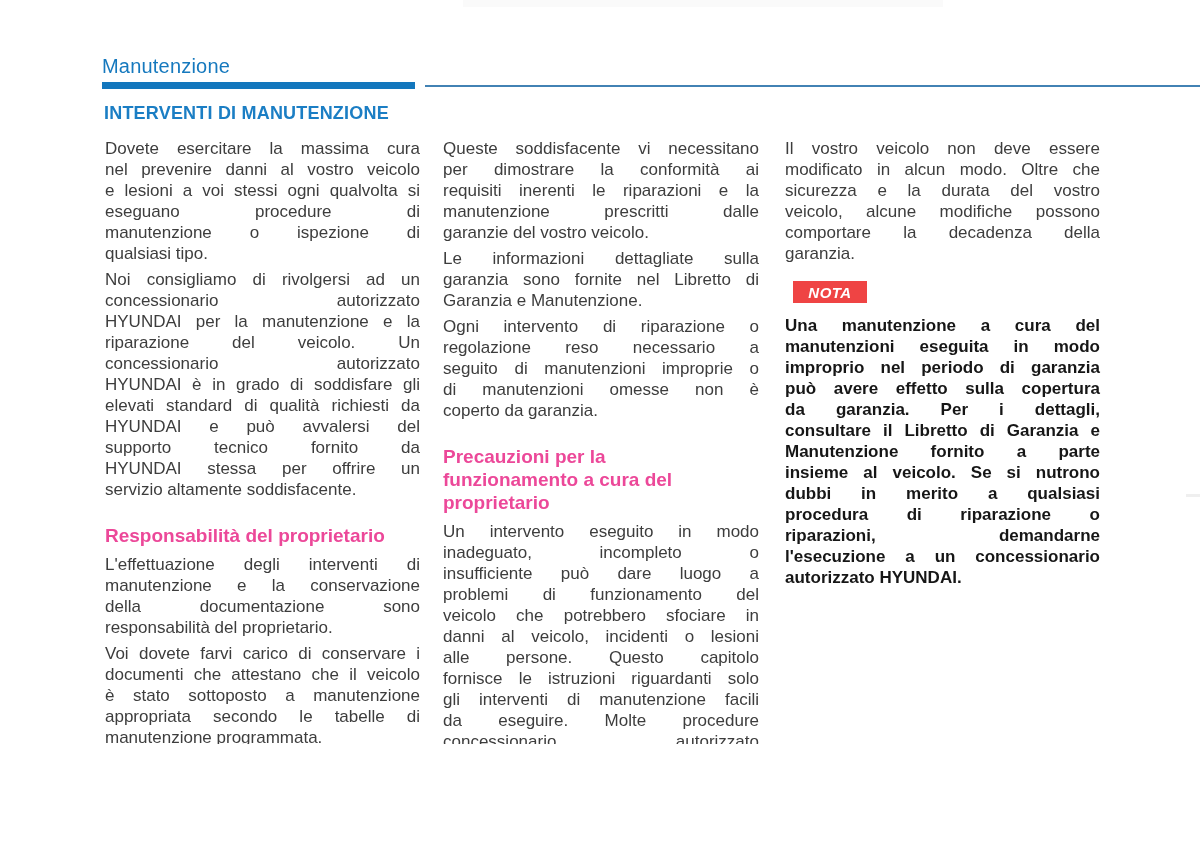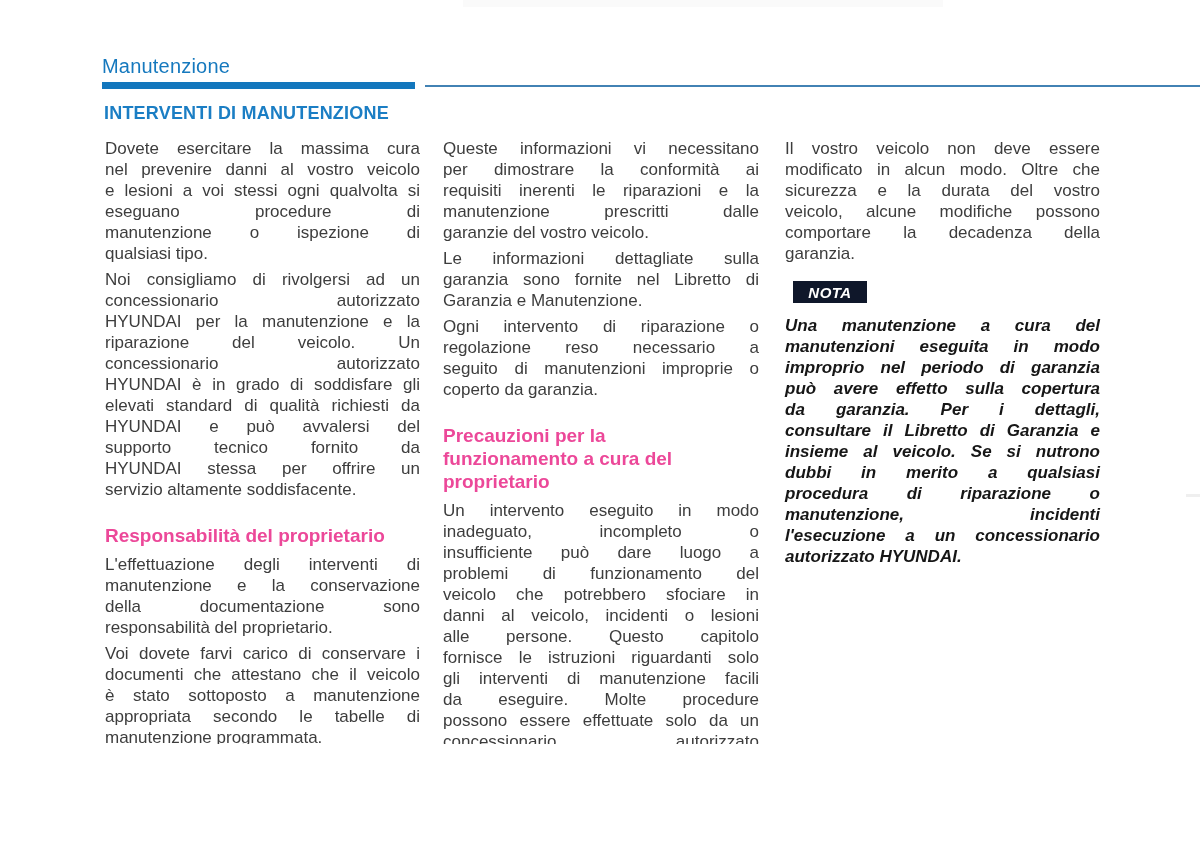--- a/index.html
+++ b/index.html
@@ -14,24 +14,24 @@
   .doc-title{position:absolute;left:104px;top:103px;font-size:18px;font-weight:bold;
         color:#1b7ec4;letter-spacing:0.2px;white-space:nowrap;}
   .col{position:absolute;top:138px;color:#3d3d3d;font-size:17px;line-height:21px;}
   .col1{left:105px;width:315px;}
   .col2{left:443px;width:316px;}
   .col3{left:785px;width:315px;}
   .para{margin:0 0 5px 0;}
   .jline{text-align:justify;text-align-last:justify;-moz-text-align-last:justify;white-space:normal;}
   .jline.last{text-align-last:left;-moz-text-align-last:left;}
   .subhead{margin:24px 0 7px 0;color:#ec4899;font-size:19px;line-height:23px;font-weight:bold;}
-  .note-box{margin:17px 0 12px 8px;width:74px;height:22px;background:#0f172a;
+  .note-box{margin:17px 0 12px 8px;width:74px;height:22px;background:#ef4444;
         display:flex;align-items:center;justify-content:center;}
   .note-box span{color:#ffffff;font-style:italic;font-weight:bold;font-size:15px;letter-spacing:0.5px;}
-  .bold-para{color:#161616;font-weight:bold;font-size:17px;line-height:21px;margin:0;font-style:italic;}
+  .bold-para{color:#161616;font-weight:bold;font-size:17px;line-height:21px;margin:0;}
   .page-number{position:absolute;left:103px;top:779px;font-size:17px;color:#737373;}
 </style>
 </head>
 <body>
 
 <div class="page">
   <div class="top-strip"></div>
   <div class="edge-dash"></div>
 
   <div class="section-label">Manutenzione</div>
@@ -74,54 +74,54 @@
       <div class="para">
         <div class="jline">Voi dovete farvi carico di conservare i</div>
         <div class="jline">documenti che attestano che il veicolo</div>
         <div class="jline">è stato sottoposto a manutenzione</div>
         <div class="jline">appropriata secondo le tabelle di</div>
         <div class="jline last">manutenzione programmata.</div>
       </div>
     </div>
   <div class="col col2" id="col-1">
       <div class="para">
-        <div class="jline">Queste informazioni vi necessitano</div>
+        <div class="jline">Queste soddisfacente vi necessitano</div>
         <div class="jline">per dimostrare la conformità ai</div>
         <div class="jline">requisiti inerenti le riparazioni e la</div>
         <div class="jline">manutenzione prescritti dalle</div>
         <div class="jline last">garanzie del vostro veicolo.</div>
       </div>
       <div class="para">
         <div class="jline">Le informazioni dettagliate sulla</div>
         <div class="jline">garanzia sono fornite nel Libretto di</div>
         <div class="jline last">Garanzia e Manutenzione.</div>
       </div>
       <div class="para">
         <div class="jline">Ogni intervento di riparazione o</div>
         <div class="jline">regolazione reso necessario a</div>
         <div class="jline">seguito di manutenzioni improprie o</div>
+        <div class="jline">di manutenzioni omesse non è</div>
         <div class="jline last">coperto da garanzia.</div>
       </div>
       <div class="subhead">
         <div>Precauzioni per la</div>
         <div>funzionamento a cura del</div>
         <div>proprietario</div>
       </div>
       <div class="para">
         <div class="jline">Un intervento eseguito in modo</div>
         <div class="jline">inadeguato, incompleto o</div>
         <div class="jline">insufficiente può dare luogo a</div>
         <div class="jline">problemi di funzionamento del</div>
         <div class="jline">veicolo che potrebbero sfociare in</div>
         <div class="jline">danni al veicolo, incidenti o lesioni</div>
         <div class="jline">alle persone. Questo capitolo</div>
         <div class="jline">fornisce le istruzioni riguardanti solo</div>
         <div class="jline">gli interventi di manutenzione facili</div>
         <div class="jline">da eseguire. Molte procedure</div>
-        <div class="jline">possono essere effettuate solo da un</div>
         <div class="jline">concessionario autorizzato</div>
         <div class="jline last">HYUNDAI con attrezzi speciali.</div>
       </div>
     </div>
   <div class="col col3" id="col-2">
       <div class="para">
         <div class="jline">Il vostro veicolo non deve essere</div>
         <div class="jline">modificato in alcun modo. Oltre che</div>
         <div class="jline">sicurezza e la durata del vostro</div>
         <div class="jline">veicolo, alcune modifiche possono</div>
@@ -131,23 +131,24 @@
       <div class="note-box">
         <span>NOTA</span>
       </div>
       <div class="para bold-para">
         <div class="jline">Una manutenzione a cura del</div>
         <div class="jline">manutenzioni eseguita in modo</div>
         <div class="jline">improprio nel periodo di garanzia</div>
         <div class="jline">può avere effetto sulla copertura</div>
         <div class="jline">da garanzia. Per i dettagli,</div>
         <div class="jline">consultare il Libretto di Garanzia e</div>
+        <div class="jline">Manutenzione fornito a parte</div>
         <div class="jline">insieme al veicolo. Se si nutrono</div>
         <div class="jline">dubbi in merito a qualsiasi</div>
         <div class="jline">procedura di riparazione o</div>
-        <div class="jline">manutenzione, incidenti</div>
+        <div class="jline">riparazioni, demandarne</div>
         <div class="jline">l'esecuzione a un concessionario</div>
         <div class="jline last">autorizzato HYUNDAI.</div>
       </div>
     </div>
 
   <div class="page-number">7-4</div>
 </div>
 
 </body></html>

